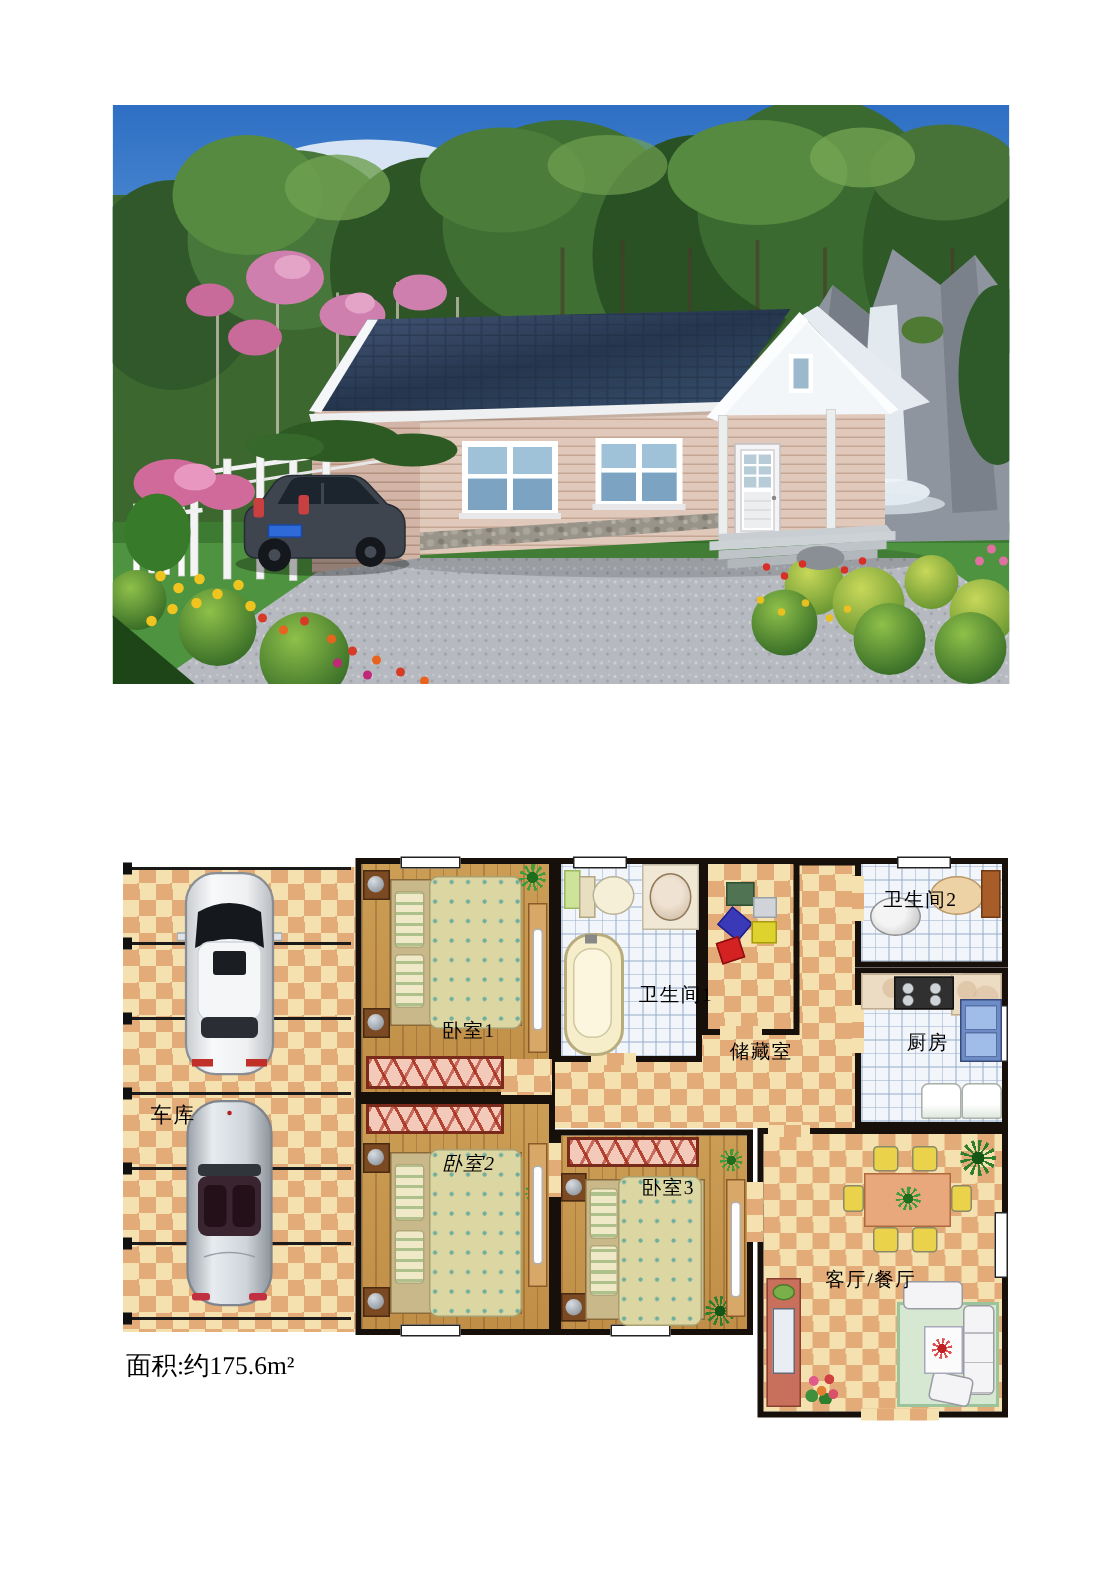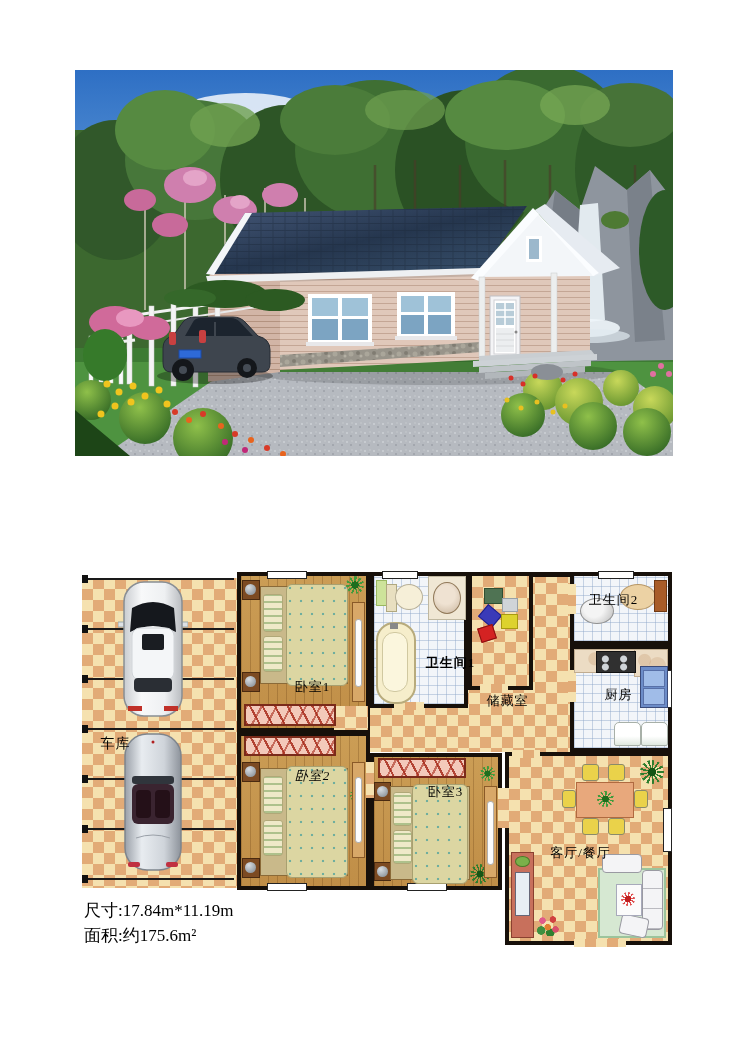--- a/index.html
+++ b/index.html
@@ -491,25 +491,24 @@
     <div class="abs sofa" style="left:560px;top:298px;width:21px;height:60px;background:repeating-linear-gradient(0deg, rgba(130,130,140,.5) 0 1px, rgba(0,0,0,0) 1px 20px),#f4f4f6;"></div>
     <div class="abs sofa" style="left:538px;top:344px;width:28px;height:20px;transform:rotate(12deg);"></div>
     <div class="abs" style="left:534px;top:312px;width:24px;height:30px;background:#fbfbfb;border:1px solid #a8aabb;"></div>
     <div class="abs" style="left:539px;top:320px;width:14px;height:14px;border-radius:50%;background:radial-gradient(circle,#c02020 0 30%, rgba(0,0,0,0) 32%),repeating-conic-gradient(#e05050 0 16deg, rgba(0,0,0,0) 16deg 36deg);"></div>
     <div class="abs flowerpatch" style="left:454px;top:342px;width:26px;height:22px;"></div>
 
     <div class="rlabel" style="left:28px;top:172px;font-size:14px;">车库</div>
     <div class="rlabel" style="left:225px;top:115px;">卧室1</div>
     <div class="rlabel" style="left:225px;top:204px;font-style:italic;">卧室2</div>
     <div class="rlabel" style="left:358px;top:220px;">卧室3</div>
-    <div class="rlabel" style="left:363px;top:91px;font-weight:bold;">卫生间1</div>
+    <div class="rlabel" style="left:363px;top:91px;">卫生间1</div>
     <div class="rlabel" style="left:526px;top:28px;">卫生间2</div>
     <div class="rlabel" style="left:420px;top:93px;margin-top:36px;">储藏室</div>
     <div class="rlabel" style="left:531px;top:123px;">厨房</div>
     <div class="rlabel" style="left:493px;top:281px;">客厅/餐厅</div>
   </div>
 
   <div class="specs">
-    <div>尺寸:17.84m*11.19m</div>
     <div>面积:约175.6m²</div>
   </div>
 
 </div>
 
 </body></html>

